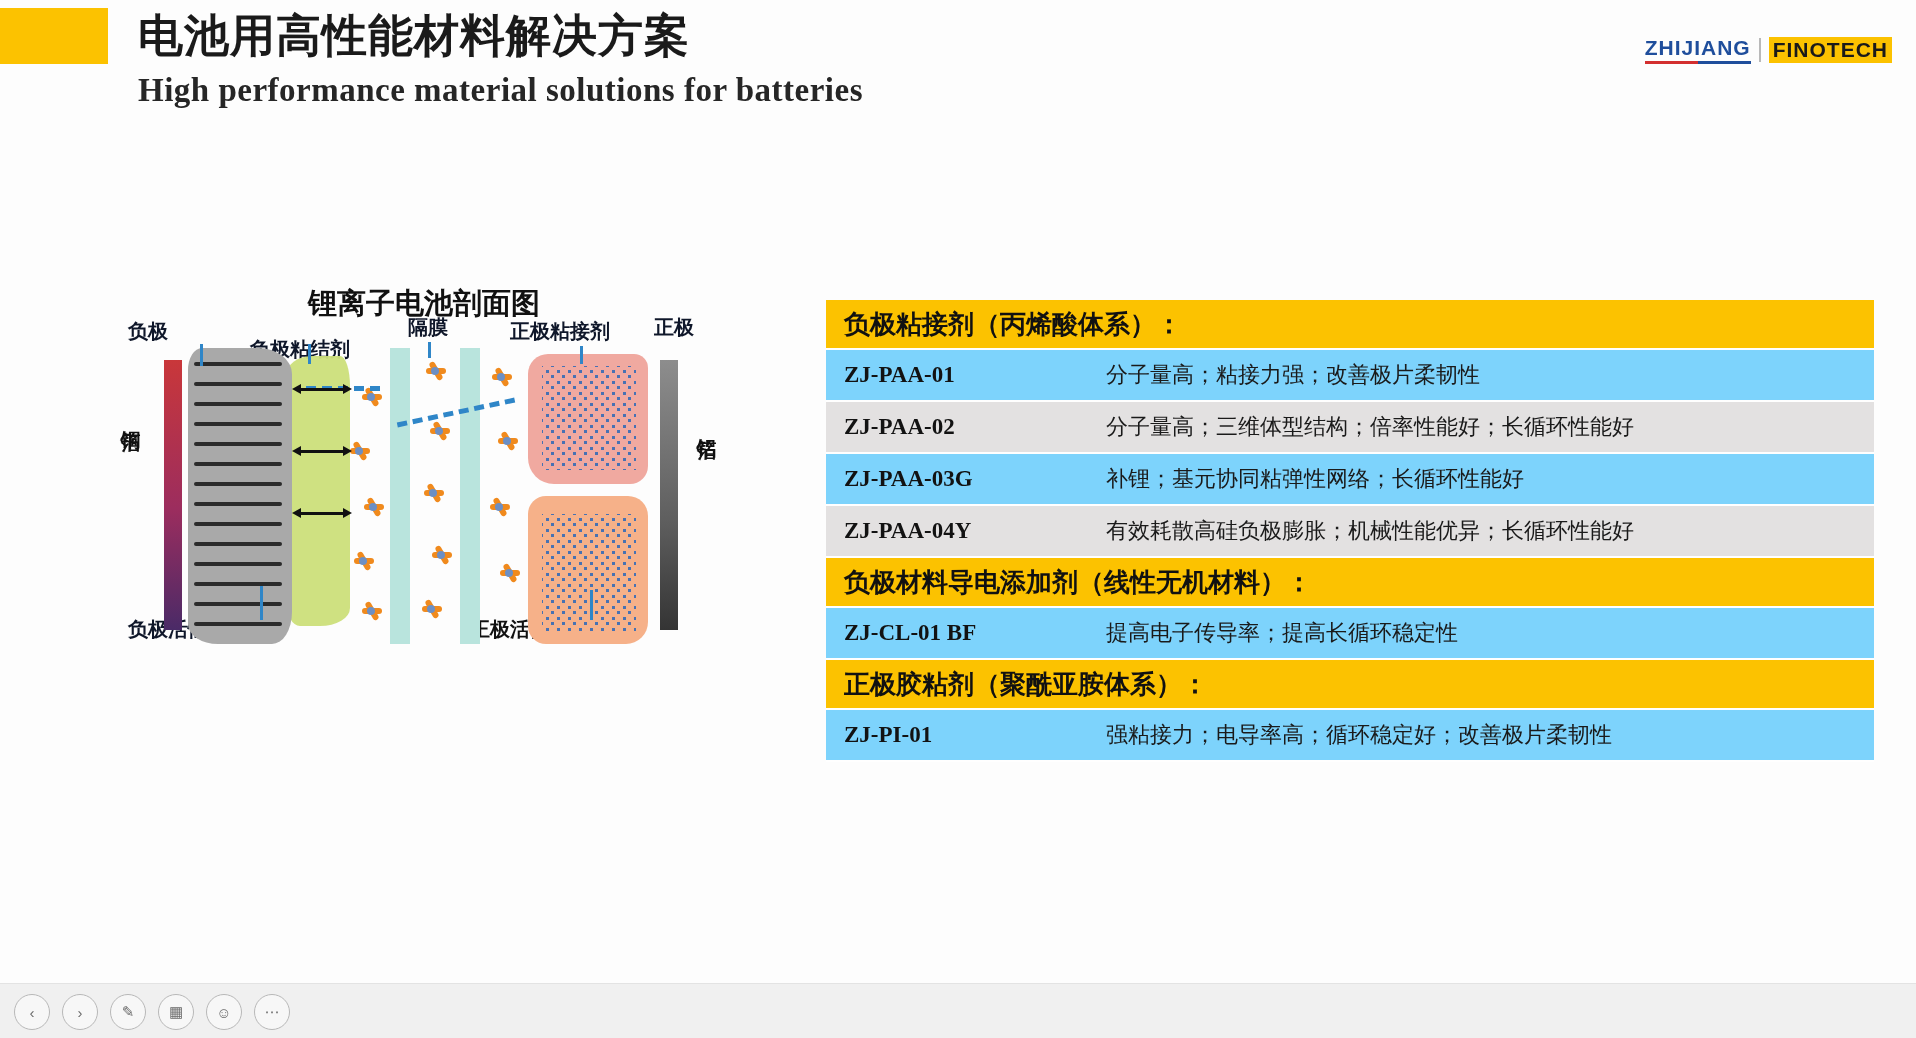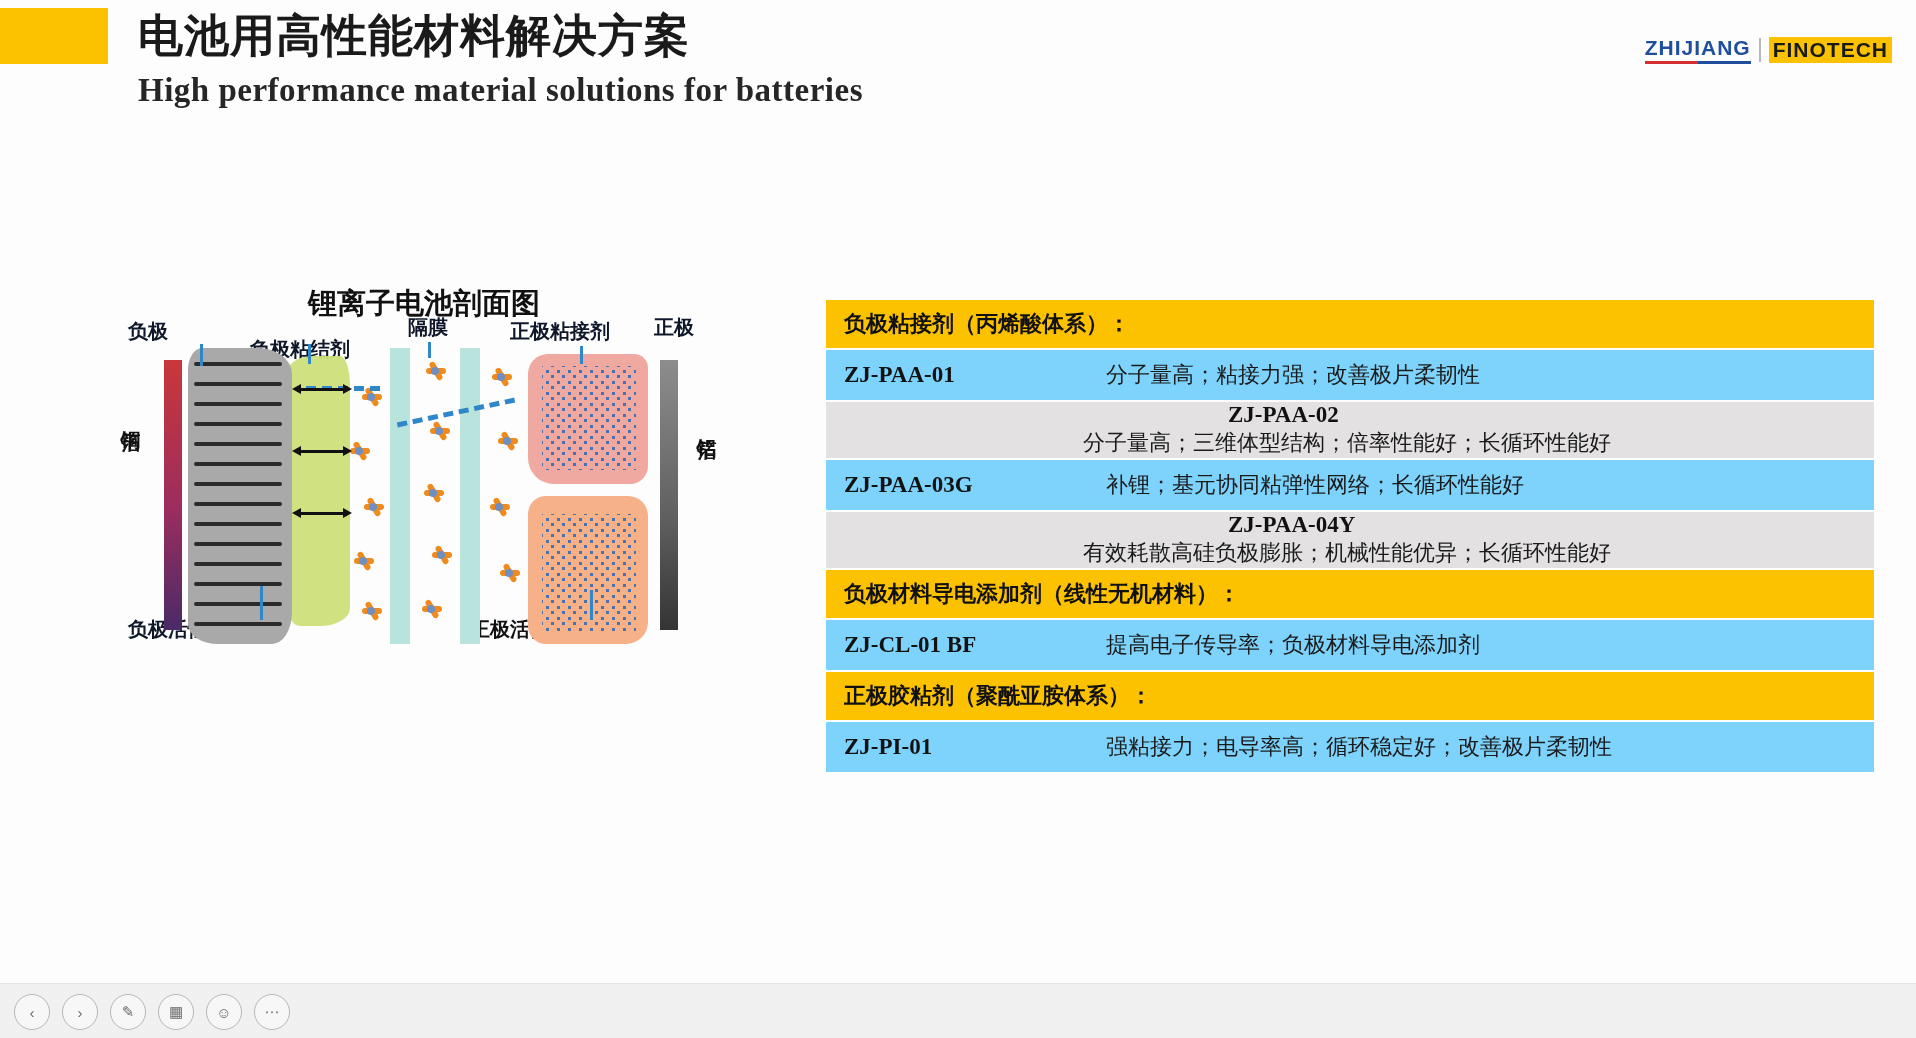--- a/index.html
+++ b/index.html
@@ -259,29 +259,28 @@
     display: flex;
     align-items: center;
     min-height: 50px;
     border-bottom: 2px solid #ffffff;
   }
   .row.section {
     background: #fcc200;
     font-weight: bold;
     color: #111;
     padding-left: 18px;
-    font-size: 22px;
+    font-size: 26px;
     min-height: 48px;
   }
   .row.data {
     background: #7dd3fc;
   }
   .row.data.alt {
     background: #e3e1e1;
-    flex-direction: column;
   }
   .cell-code {
     width: 280px;
     padding-left: 18px;
     font-family: "Liberation Serif", serif;
     font-weight: bold;
     font-size: 23px;
     color: #121212;
     box-sizing: border-box;
   }
@@ -464,21 +463,21 @@
       <div class="cell-desc">补锂；基元协同粘弹性网络；长循环性能好</div>
     </div>
     <div class="row data alt">
       <div class="cell-code">ZJ-PAA-04Y</div>
       <div class="cell-desc">有效耗散高硅负极膨胀；机械性能优异；长循环性能好</div>
     </div>
 
     <div class="row section">负极材料导电添加剂（线性无机材料）：</div>
     <div class="row data">
       <div class="cell-code">ZJ-CL-01 BF</div>
-      <div class="cell-desc">提高电子传导率；负极材料导电添加剂</div>
+      <div class="cell-desc">提高电子传导率；提高长循环稳定性</div>
     </div>
 
     <div class="row section">正极胶粘剂（聚酰亚胺体系）：</div>
     <div class="row data">
       <div class="cell-code">ZJ-PI-01</div>
       <div class="cell-desc">强粘接力；电导率高；循环稳定好；改善极片柔韧性</div>
     </div>
   </div>
 
   <div class="footer">

